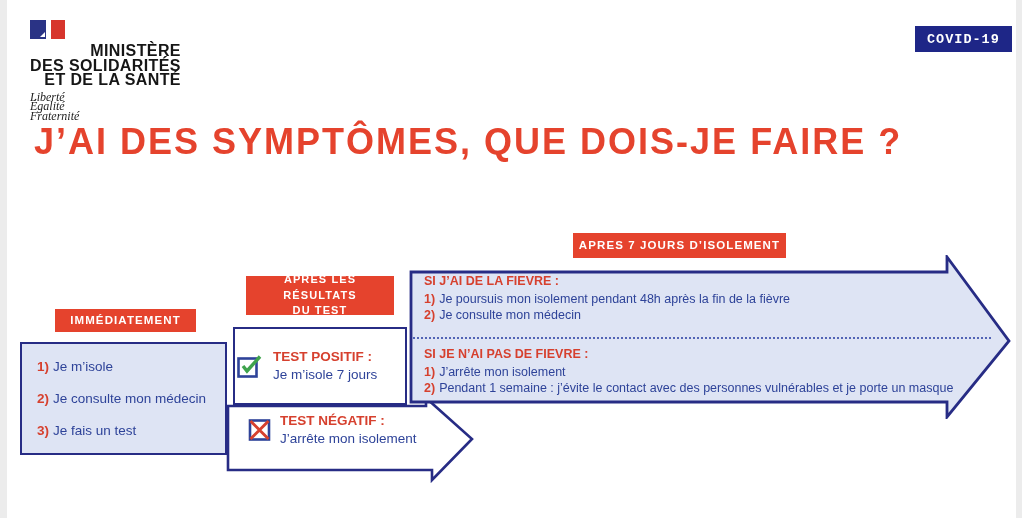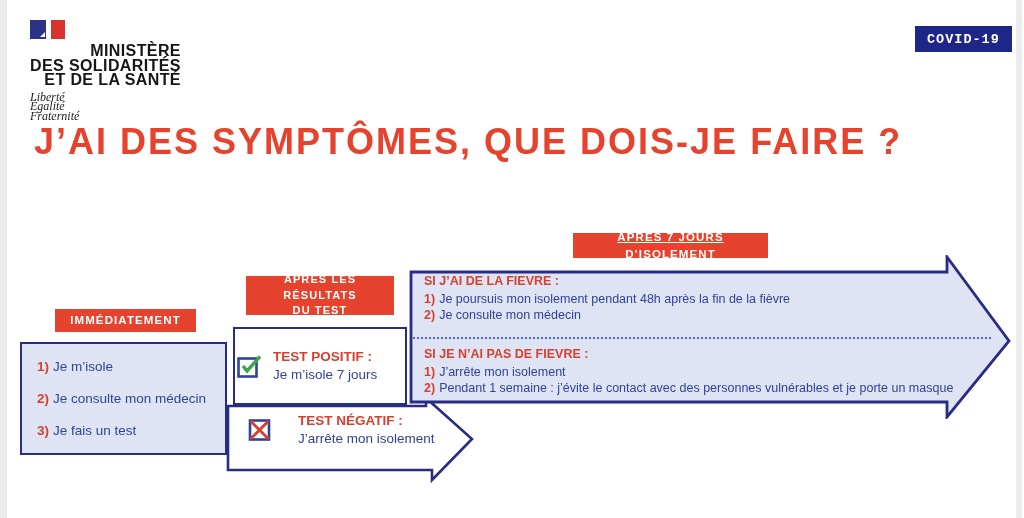--- a/index.html
+++ b/index.html
@@ -34,21 +34,21 @@
   }
 
   
   .chip{
     position:absolute;background:#e5432d;color:#fff;font-weight:bold;
     display:flex;flex-direction:column;align-items:center;justify-content:center;
     text-align:center;font-size:11.5px;letter-spacing:1.1px;line-height:1.4;
   }
   .chip-immediate{left:55px;top:309px;width:141px;height:23px;}
   .chip-test{left:246px;top:276px;width:148px;height:39px;font-size:11px;}
-  .chip-isolation{left:573px;top:233px;width:195px;height:25px;text-decoration:underline;}
+  .chip-isolation{left:573px;top:233px;width:213px;height:25px;}
 
   
   .box{position:absolute;border:2px solid #272c85;box-sizing:border-box;}
   .box-immediate{
     left:20px;top:342px;width:207px;height:113px;background:#dee4f4;
     display:flex;flex-direction:column;gap:15px;padding:14px 0 0 15px;
   }
   .row{font-size:13.5px;line-height:17px;}
   .num{color:#d6402e;font-weight:bold;margin-right:4px;}
   .txt{color:#2e4399;}
@@ -56,21 +56,21 @@
   
   .box-positive{
     left:233px;top:327px;width:174px;height:78px;background:#fff;
     display:flex;align-items:center;gap:10px;
   }
   .cb-title{color:#d6402e;font-weight:bold;font-size:13.5px;line-height:18px;}
   .cb-text{color:#2e4399;font-size:13.5px;line-height:18px;}
 
   
   .shape{position:absolute;}
-  .neg-content{position:absolute;left:246px;top:412px;display:flex;align-items:center;gap:24px;}
+  .neg-content{position:absolute;left:246px;top:412px;display:flex;align-items:center;gap:6px;}
 
   .fever-section{position:absolute;left:424px;top:273px;}
   .sec-title{color:#d6402e;font-weight:bold;font-size:12.5px;line-height:16px;margin-bottom:3px;}
   .arrow-line{font-size:12.5px;line-height:15.5px;white-space:nowrap;}
   .dotted-sep{position:absolute;left:413px;top:337px;width:578px;border-top:2px dotted #5264b5;}
   .nofever-section{position:absolute;left:424px;top:346px;}
 </style>
 </head>
 <body>
 

